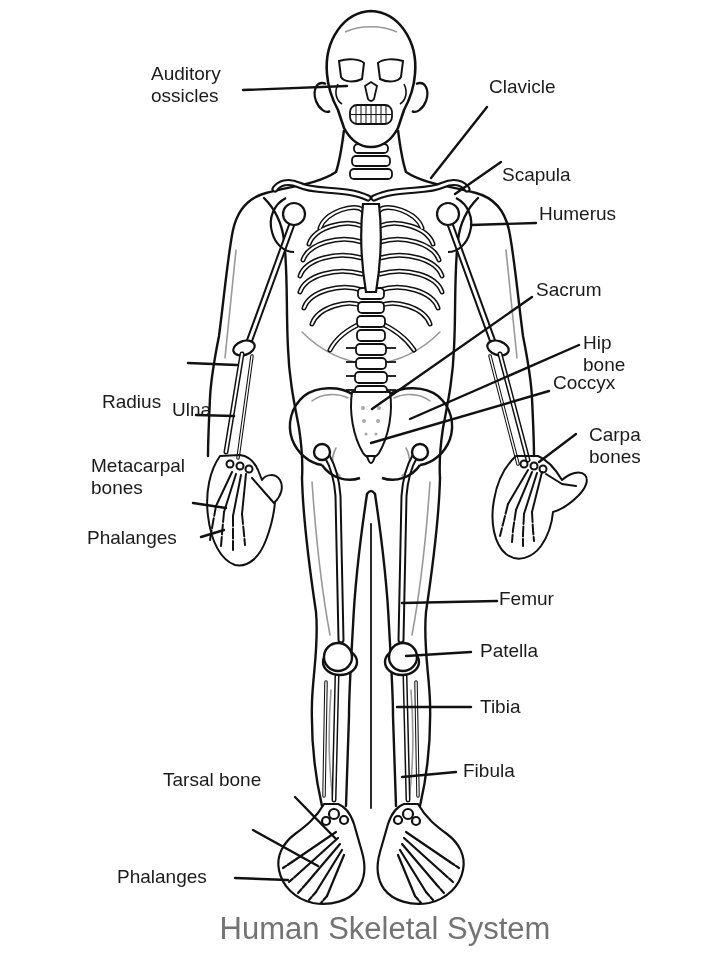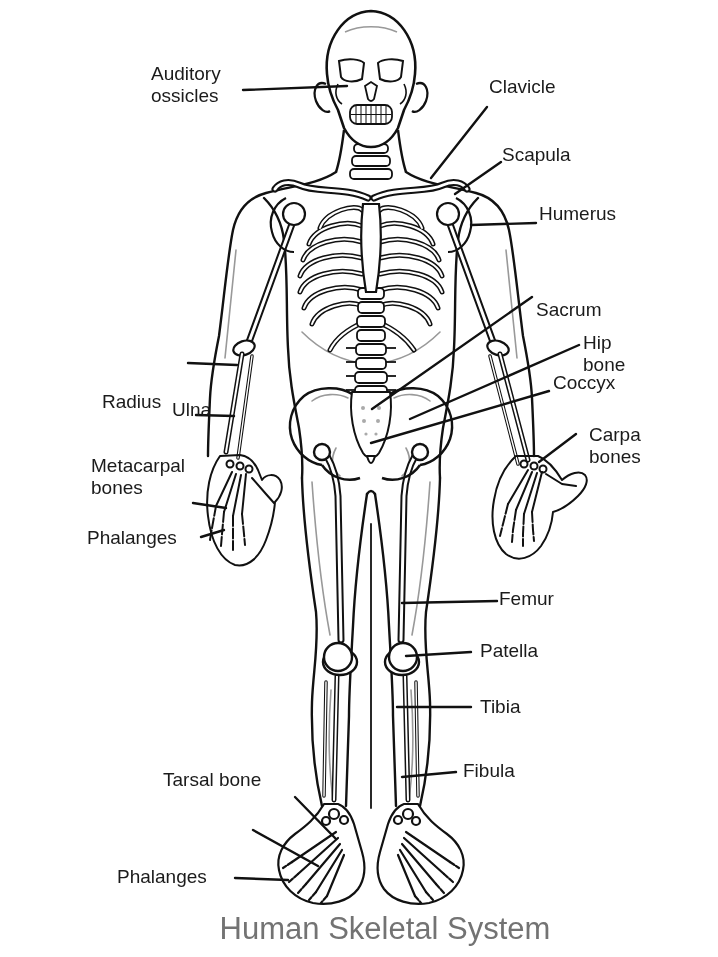--- a/index.html
+++ b/index.html
@@ -262,23 +262,23 @@
       <line x1="456" y1="772" x2="402" y2="777"></line>
       <line x1="295" y1="797" x2="336" y2="839"></line>
       <line x1="253" y1="830" x2="318" y2="866"></line>
       <line x1="235" y1="878" x2="288" y2="880"></line>
     </g>
   </svg>
 
   <div class="lbl" style="left:151px;top:63px;">Auditory
 ossicles</div>
   <div class="lbl" style="left:489px;top:76px;">Clavicle</div>
-  <div class="lbl" style="left:502px;top:144px;">Scapula</div>
+  <div class="lbl" style="left:502px;top:164px;">Scapula</div>
   <div class="lbl" style="left:539px;top:203px;">Humerus</div>
-  <div class="lbl" style="left:536px;top:279px;margin-top:20px;">Sacrum</div>
+  <div class="lbl" style="left:536px;top:279px;">Sacrum</div>
   <div class="lbl" style="left:583px;top:332px;">Hip bone</div>
   <div class="lbl" style="left:553px;top:372px;">Coccyx</div>
   <div class="lbl" style="left:589px;top:424px;">Carpal
 bones</div>
   <div class="lbl" style="left:102px;top:349px;margin-top:42px;">Radius</div>
   <div class="lbl" style="left:136px;top:399px;margin-left:36px;">Ulna</div>
   <div class="lbl" style="left:91px;top:455px;">Metacarpal
 bones</div>
   <div class="lbl" style="left:87px;top:527px;">Phalanges</div>
   <div class="lbl" style="left:499px;top:588px;">Femur</div>

